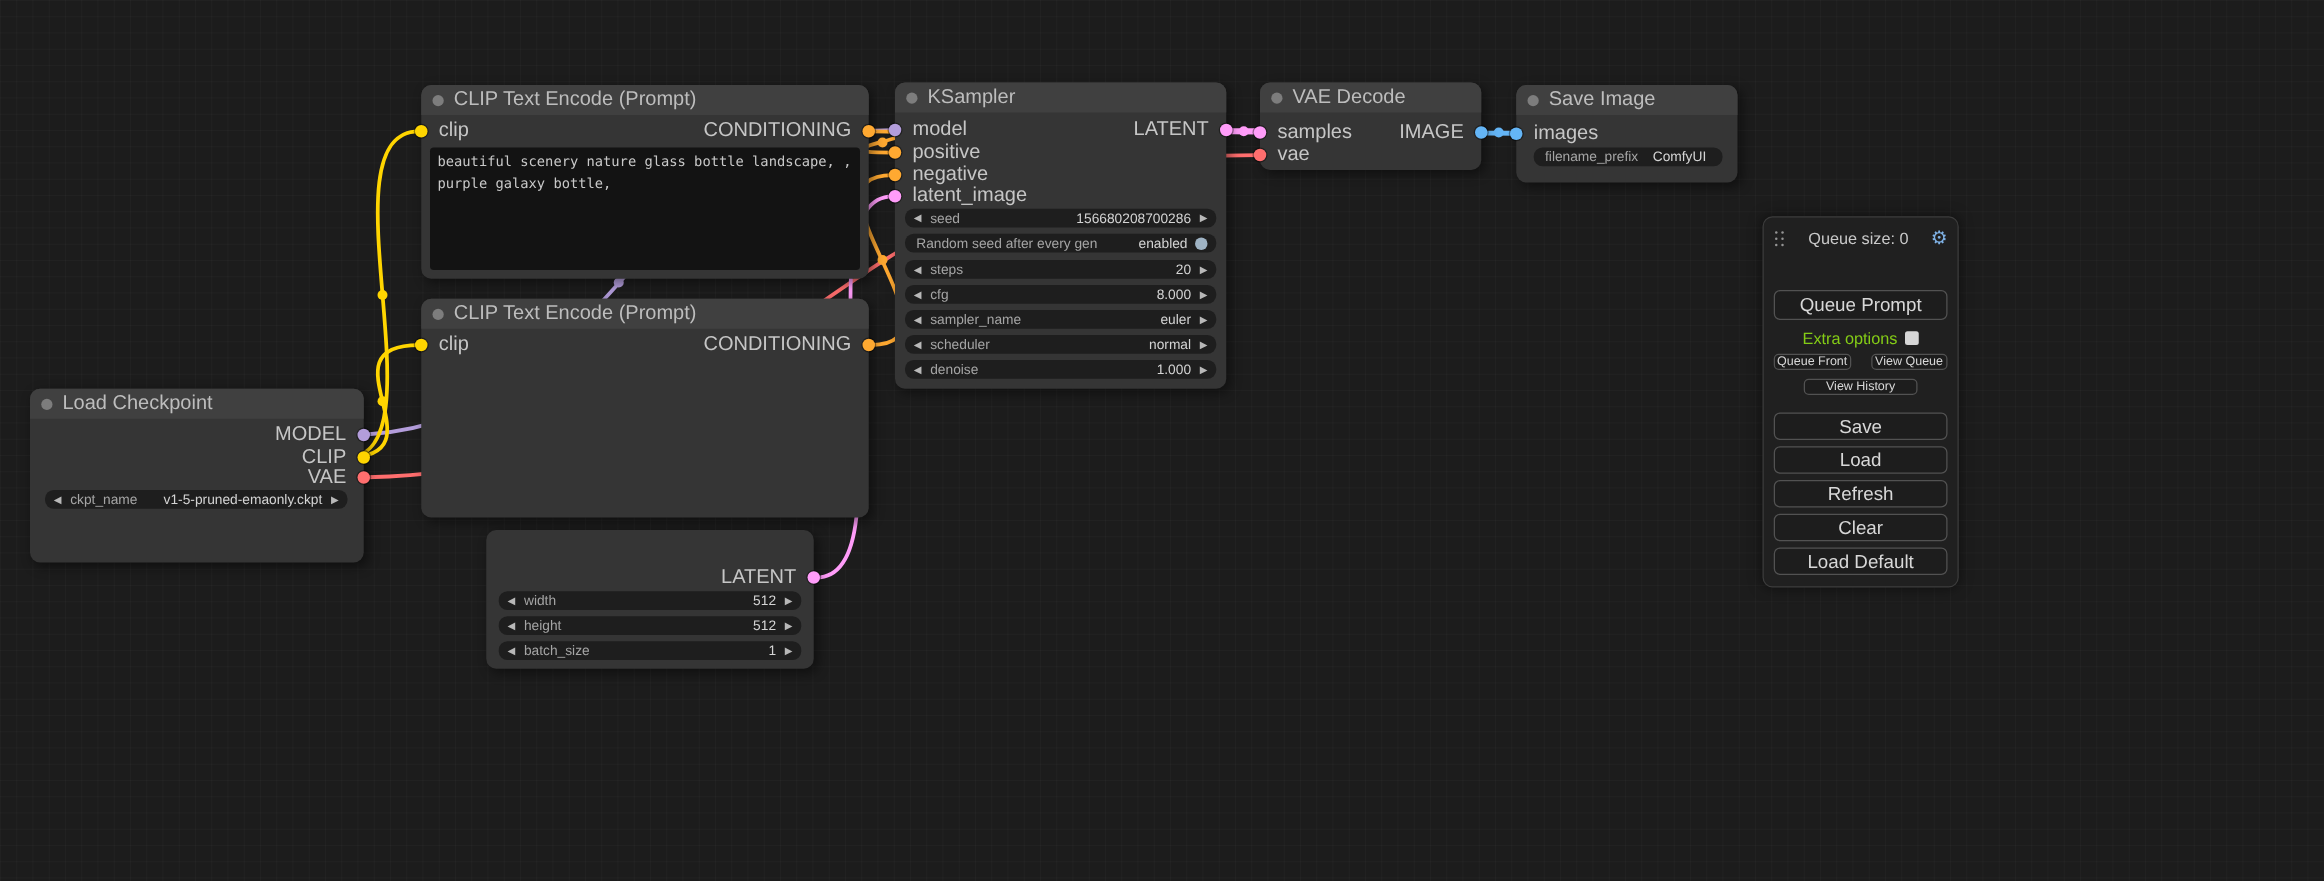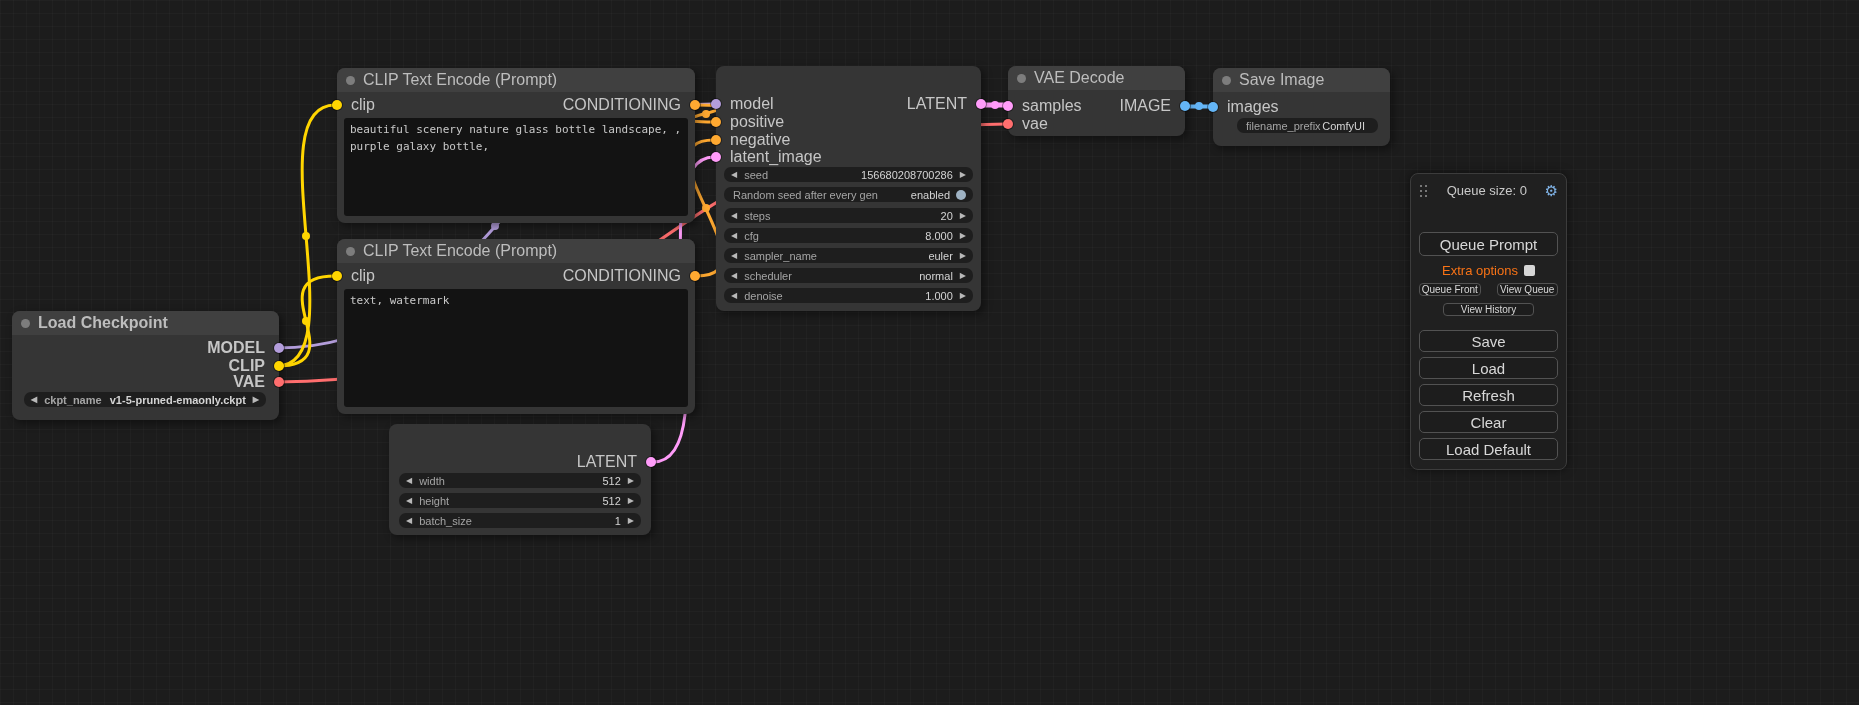--- a/index.html
+++ b/index.html
@@ -92,21 +92,21 @@
   .gear { color:#7fb2e6; font-size:15px; flex:0 0 auto; cursor:pointer; line-height:1; }
   .btn {
     display:block; width:100%;
     background:#1d1d1d; border:1px solid #525252; border-radius:5px;
     color:#d8d8d8; font-family:inherit; cursor:pointer;
     font-size:15px; height:22px; line-height:19px; text-align:center;
     margin-top:5px; padding:0;
   }
   .btn-queue { height:24px; font-size:15px;margin-top:32px; }
   .btn-sm { font-size:10px; height:13px; line-height:10px; border-radius:4px; margin-top:0; }
-  .extra-row { display:flex; align-items:center; justify-content:center; gap:6px; margin-top:7px; color:#f97316; font-size:13px; height:15px; }
+  .extra-row { display:flex; align-items:center; justify-content:center; gap:6px; margin-top:7px; color:#84cc16; font-size:13px; height:15px; }
   .checkbox { width:11px; height:11px; background:#d6d6d6; border-radius:2px; cursor:pointer; }
   .small-row { display:flex; gap:16px; margin-top:5px; }
   .small-row .btn-sm { flex:1; }
   .hist-row { display:flex; justify-content:center; margin-top:7px; }
   .hist-row .btn-sm { width:66%; flex:none; }
   .gap-top { margin-top:14px; }
 </style>
 </head>
 <body>
 
@@ -126,21 +126,21 @@
   <circle cx="306" cy="236" r="4" fill="#FFD500"></circle>
   <circle cx="306" cy="321" r="4" fill="#FFD500"></circle>
   <circle cx="641" cy="253" r="4" fill="#FF6E6E"></circle>
   <circle cx="706" cy="114" r="4" fill="#FFA931"></circle>
   <circle cx="706" cy="208" r="4" fill="#FFA931"></circle>
   <circle cx="684" cy="310" r="4" fill="#FF9CF9"></circle>
   <circle cx="995" cy="105" r="4" fill="#FF9CF9"></circle>
   <circle cx="1199" cy="106" r="4" fill="#64B5F6"></circle>
 </svg>
 
-<div class="node" style="left:12px;top:311px;width:267px;height:109px;font-weight:bold;">
+<div class="node" style="left:24px;top:311px;width:267px;height:139px;">
   <div class="node-title">
     <span class="title-dot"></span>
     <span>Load Checkpoint</span>
   </div>
   <div class="slot out" style="top:28px">
     <span>MODEL</span>
     <span class="dot c-model"></span>
   </div>
   <div class="slot out" style="top:46px">
     <span>CLIP</span>
@@ -180,21 +180,20 @@
     <span>CLIP Text Encode (Prompt)</span>
   </div>
   <div class="slot in" style="top:28px">
     <span class="dot c-clip"></span>
     <span>clip</span>
   </div>
   <div class="slot out" style="top:28px">
     <span>CONDITIONING</span>
     <span class="dot c-cond"></span>
   </div>
-  <textarea class="prompt-text" style="top: 50px; height: 118px;" spellcheck="false">text, watermark</textarea>
 </div>
 
 <div class="node" style="left:389px;top:424px;width:262px;height:111px;">
   <div class="slot out" style="top:29px">
     <span>LATENT</span>
     <span class="dot c-latent"></span>
   </div>
   <div class="widget" style="top:49px;left:10px;right:10px;">
     <span class="arrow">◀</span>
     <span class="wlabel">width</span>
@@ -209,20 +208,24 @@
   </div>
   <div class="widget" style="top:89px;left:10px;right:10px;">
     <span class="arrow">◀</span>
     <span class="wlabel">batch_size</span>
     <span class="wvalue">1</span>
     <span class="arrow">▶</span>
   </div>
 </div>
 
 <div class="node" style="left:716px;top:66px;width:265px;height:245px;">
+  <div class="node-title">
+    <span class="title-dot"></span>
+    <span>KSampler</span>
+  </div>
   <div class="slot in" style="top:29px">
     <span class="dot c-model"></span>
     <span>model</span>
   </div>
   <div class="slot in" style="top:47px">
     <span class="dot c-cond"></span>
     <span>positive</span>
   </div>
   <div class="slot in" style="top:65px">
     <span class="dot c-cond"></span>
@@ -300,21 +303,21 @@
 
 <div class="node" style="left:1213px;top:68px;width:177px;height:78px;">
   <div class="node-title">
     <span class="title-dot"></span>
     <span>Save Image</span>
   </div>
   <div class="slot in" style="top:30px">
     <span class="dot c-image"></span>
     <span>images</span>
   </div>
-  <div class="widget plain" style="top:50px;left:24px;right:12px;">
+  <div class="widget plain" style="top:50px;left:14px;right:12px;">
     <span class="wlabel">filename_prefix</span>
     <span class="wvalue">ComfyUI</span>
   </div>
 </div>
 
 <div class="menu" style="left:1410px;top:173px;width:157px;">
   <div class="menu-header">
     <span class="drag-handle"></span>
     <span class="queue-size">Queue size: 0</span>
     <span class="gear">⚙</span>

